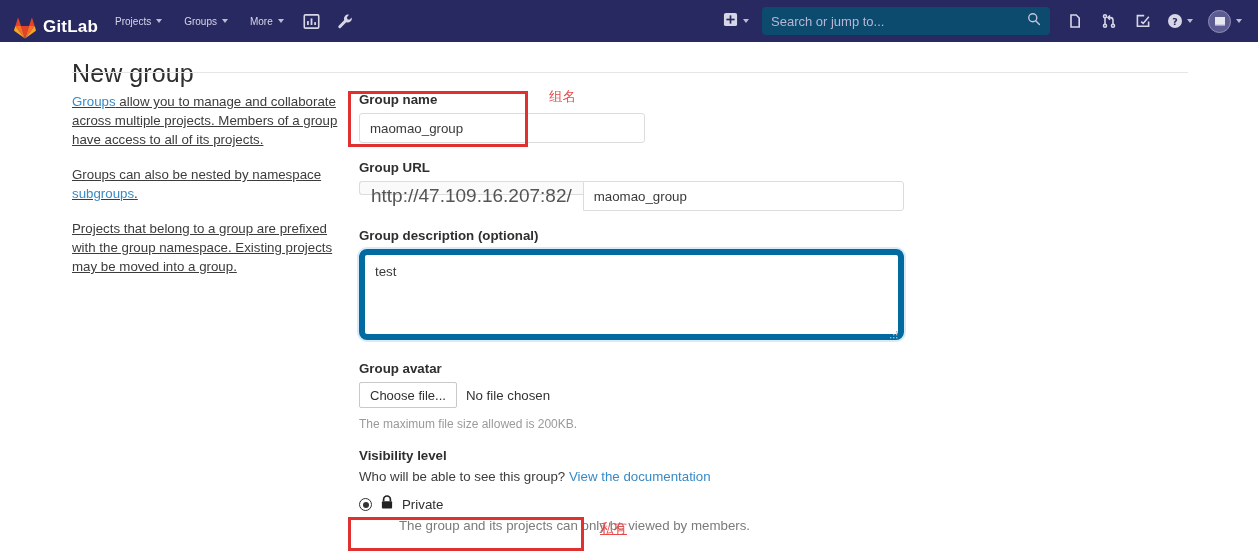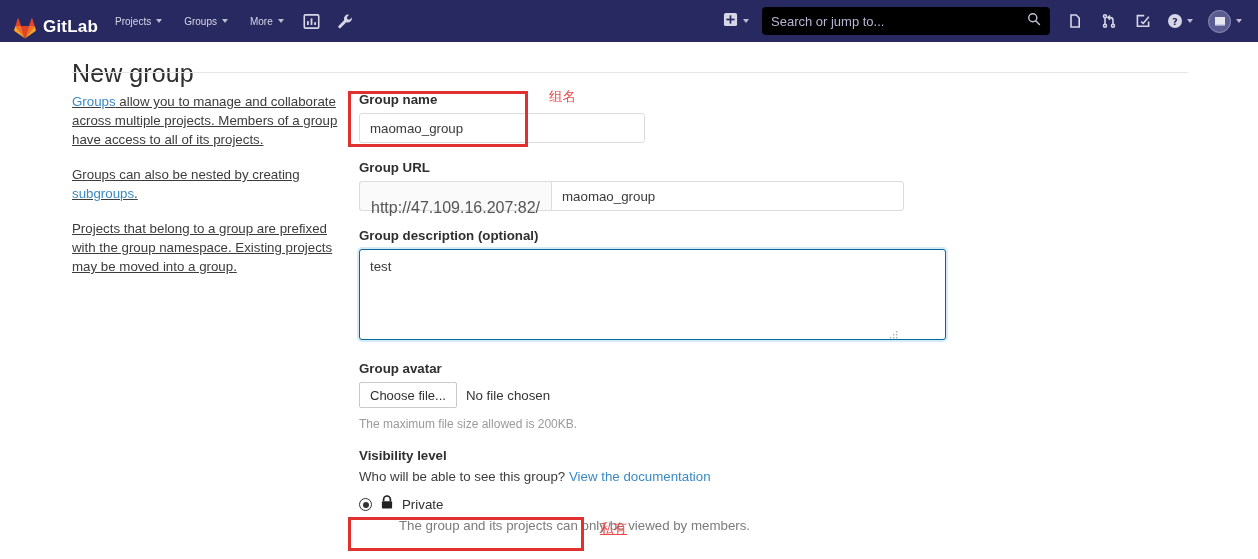--- a/index.html
+++ b/index.html
@@ -51,21 +51,21 @@
   .nav-right {
     margin-left: auto; display: flex; align-items: center;
     height: 42px; padding-right: 10px;
   }
   .plus-btn {
     display: flex; align-items: center; gap: 5px;
     color: #d6d6e7; padding: 0 9px; height: 42px; cursor: pointer;
   }
   .search-box {
     width: 288px; height: 28px;
-    background: #000000;
+    background: #0c4a6e;
     border-radius: 4px;
     display: flex; align-items: center;
     padding: 0 9px;
     margin: 0 8px 0 4px;
     cursor: text;
     position: relative;
   }
   .search-box .ph {
     color: #b7b7d4; font-size: 13px; flex: 1;
     overflow: hidden; white-space: nowrap;
@@ -111,37 +111,37 @@
   .txt-input {
     width: 286px; height: 30px;
     border: 1px solid #dcdcdc; border-radius: 3px;
     background: #fff;
     font-size: 13.3px; color: #3a3a3a;
     padding: 0 10px; outline: none;
     font-family: "Liberation Sans", sans-serif;
   }
   .url-row { display: flex; width: 545px; }
   .url-prefix {
-    height: 30px; line-height: 28px;
+    height: 14px; line-height: 28px;
     border: 1px solid #dcdcdc; border-right: none;
     border-radius: 3px 0 0 3px;
     background: #fafafa; color: #555;
-    font-size: 16px; padding: 12px 11px;
+    font-size: 19px; padding: 0 11px;
     white-space: nowrap;
   }
   .url-input {
     flex: 1; height: 30px;
     border: 1px solid #dcdcdc; border-radius: 0 3px 3px 0;
     font-size: 13.3px; color: #3a3a3a;
     padding: 0 10px; outline: none; background: #fff;
     font-family: "Liberation Sans", sans-serif;
   }
   .desc-area {
-    width: 587px; height: 91px;
-    border: 1px solid #0369a1; border-radius: 3px;
+    width: 545px; height: 91px;
+    border: 6px solid #0369a1; border-radius: 8px;
     box-shadow: 0 0 0 2px rgba(140,195,234,.35);
     font-size: 13.3px; color: #3a3a3a;
     padding: 8px 10px; outline: none; resize: none;
     font-family: "Liberation Sans", sans-serif;
     background: #fff; line-height: 17px;
   }
   .resize-grip {
     position: absolute; right: 6px; bottom: 5px;
     width: 8px; height: 8px; pointer-events: none;
   }
@@ -298,21 +298,21 @@
 <div class="page">
 
   <h1 class="page-title">New group</h1>
   <div class="divider"></div>
 
   <div class="side-col">
     <p>
       <a class="link">Groups</a><span> allow you to manage and collaborate across multiple projects. Members of a group have access to all of its projects.</span>
     </p>
     <p>
-      <span>Groups can also be nested by creating </span><a class="link">subgroups</a><span>.</span>
+      <span>Groups can also be nested by namespace </span><a class="link">subgroups</a><span>.</span>
     </p>
     <p>Projects that belong to a group are prefixed with the group namespace. Existing projects may be moved into a group.</p>
   </div>
 
   <div class="form-col">
 
     <div style="margin-bottom:17px;">
       <label class="fld-label">Group name</label>
       <input class="txt-input" type="text" value="maomao_group" style="">
     </div>

